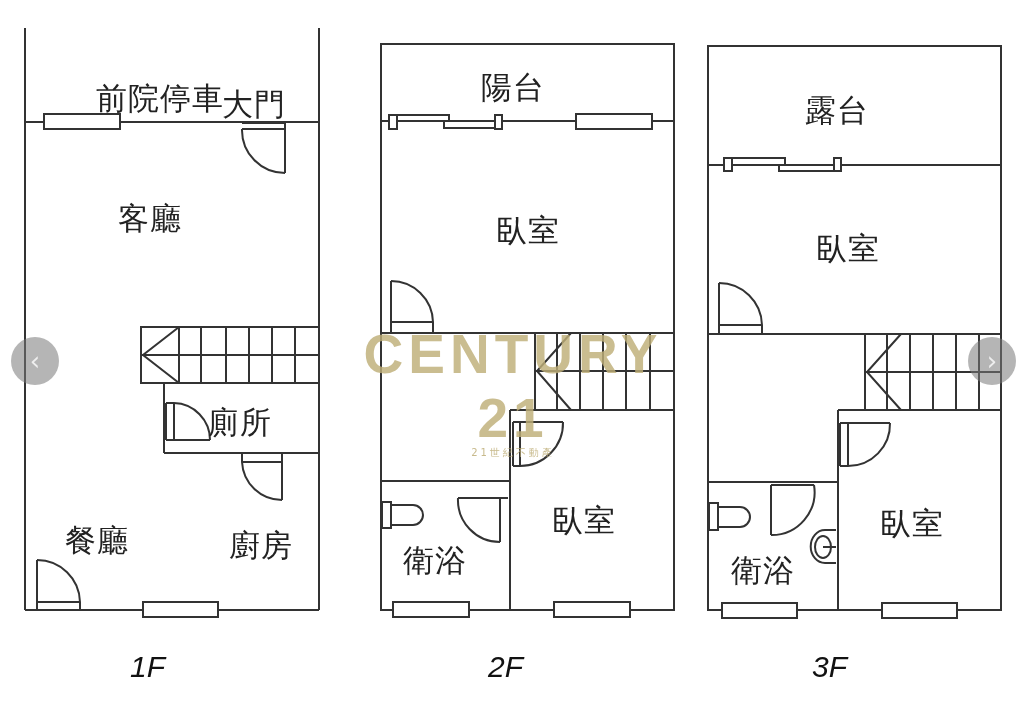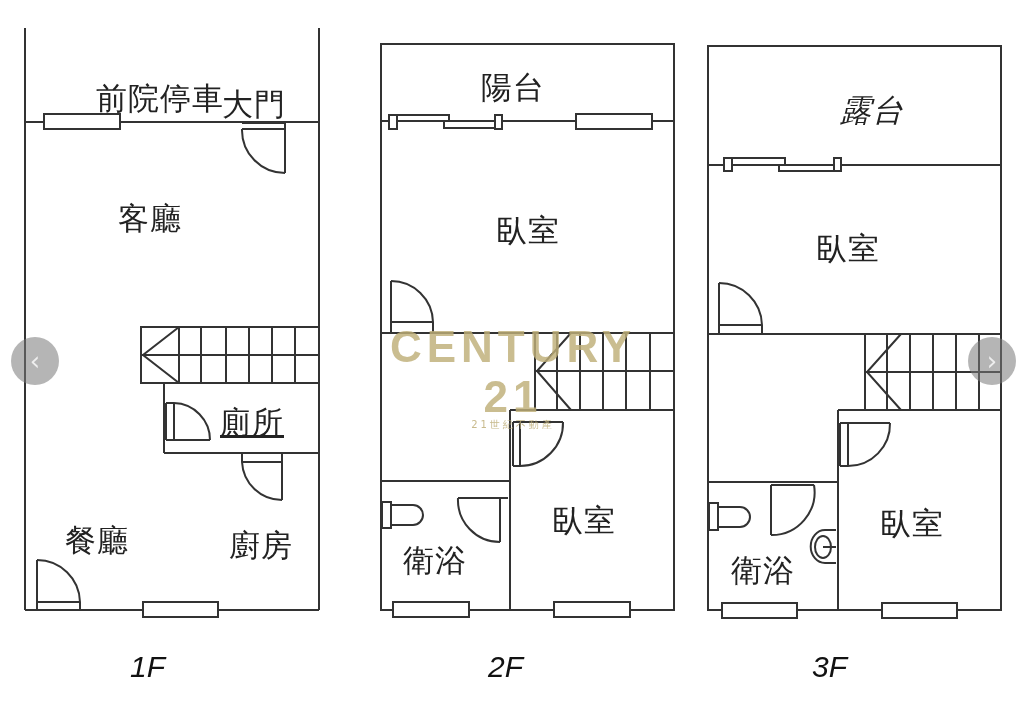--- a/index.html
+++ b/index.html
@@ -1,21 +1,21 @@
 <!DOCTYPE html>
 <html><head>
 <meta charset="utf-8">
 <style>
   html,body{margin:0;padding:0;background:#fff;}
   body{width:1024px;height:709px;position:relative;overflow:hidden;font-family:"DejaVu Sans","Liberation Sans",sans-serif;}
   #plan{position:absolute;left:0;top:0;}
   .room-label{position:absolute;font-size:31px;color:#222;white-space:nowrap;letter-spacing:1px;}
   .floor-label{position:absolute;font-size:30px;color:#111;font-family:"Liberation Sans",sans-serif;font-style:italic;}
   .watermark{position:absolute;left:358px;top:322px;width:310px;text-align:center;pointer-events:none;}
-  .wm-brand{font-family:"Liberation Sans",sans-serif;font-weight:bold;font-size:44px;letter-spacing:5px;color:rgba(190,174,120,0.82);}
+  .wm-brand{font-family:"Liberation Sans",sans-serif;font-weight:bold;font-size:55px;letter-spacing:5px;color:rgba(190,174,120,0.82);}
   .wm-sub{font-size:10px;letter-spacing:3px;color:rgba(190,174,120,0.85);margin-top:-4px;}
   .nav-btn{position:absolute;width:48px;height:48px;border-radius:50%;background:rgba(120,120,120,0.55);color:#eee;font-size:26px;display:flex;align-items:center;justify-content:center;cursor:pointer;}
 </style>
 </head>
 <body>
 
 <svg id="plan" width="1024" height="709" viewBox="0 0 1024 709" xmlns="http://www.w3.org/2000/svg" fill="none" stroke="#333" stroke-width="2">
 
   <g>
     <line x1="25" y1="28" x2="25" y2="610"></line>
@@ -144,30 +144,30 @@
     <ellipse cx="823" cy="547" rx="8" ry="11"></ellipse>
     <line x1="823" y1="547" x2="836" y2="547"></line>
     <rect x="722" y="603" width="75" height="15" fill="#fff"></rect>
     <rect x="882" y="603" width="75" height="15" fill="#fff"></rect>
   </g>
 </svg>
 
 <div class="room-label" style="left:96px;top:46px;margin-top:32px;">前院停車</div>
 <div class="room-label" style="left:222px;top:84px;">大門</div>
 <div class="room-label" style="left:118px;top:198px;">客廳</div>
-<div class="room-label" style="left:220px;top:402px;text-decoration:underline;">廁所</div>
+<div class="room-label" style="left:208px;top:402px;">廁所</div>
 <div class="room-label" style="left:65px;top:488px;margin-top:32px;">餐廳</div>
 <div class="room-label" style="left:229px;top:525px;">廚房</div>
 
 <div class="room-label" style="left:481px;top:67px;">陽台</div>
 <div class="room-label" style="left:496px;top:210px;">臥室</div>
 <div class="room-label" style="left:403px;top:540px;">衛浴</div>
 <div class="room-label" style="left:552px;top:500px;">臥室</div>
 
-<div class="room-label" style="left:840px;top:90px;font-style:italic;">露台</div>
+<div class="room-label" style="left:805px;top:90px;">露台</div>
 <div class="room-label" style="left:816px;top:228px;">臥室</div>
 <div class="room-label" style="left:731px;top:550px;">衛浴</div>
 <div class="room-label" style="left:880px;top:503px;">臥室</div>
 
 <div class="floor-label" style="left:130px;top:650px;">1F</div>
 <div class="floor-label" style="left:488px;top:650px;">2F</div>
 <div class="floor-label" style="left:812px;top:650px;">3F</div>
 
 <div class="watermark">
   <div class="wm-brand">CENTURY 21</div>

